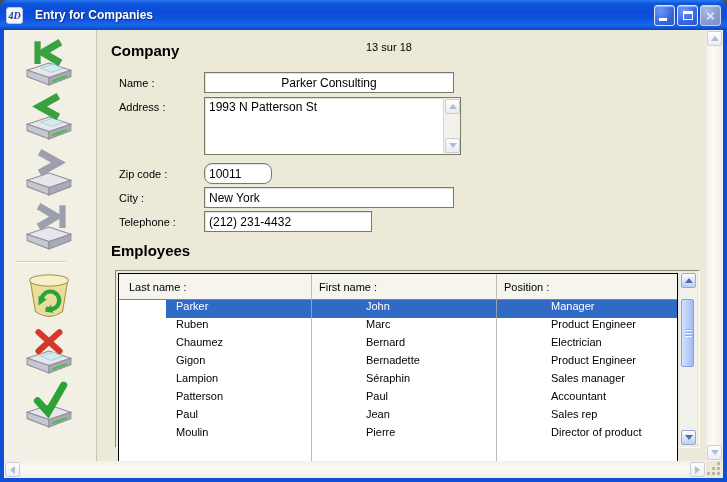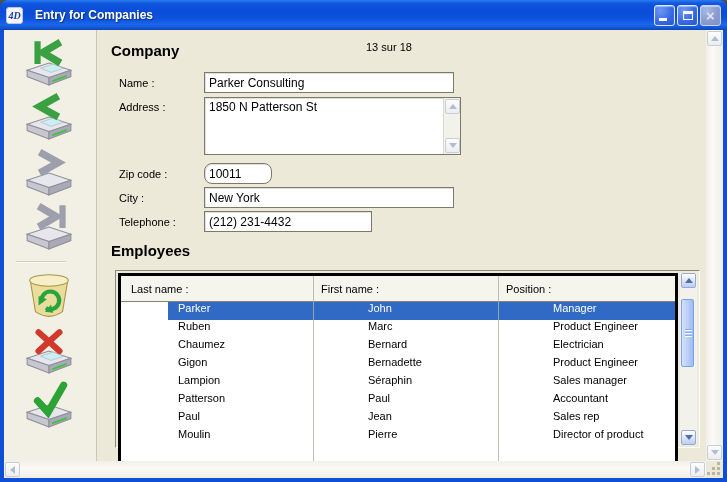--- a/index.html
+++ b/index.html
@@ -62,21 +62,21 @@
     background:linear-gradient(90deg,#d3e1fc,#b9cef8 55%,#9fbbf2);}
   .sb-thumb::after{content:"";position:absolute;left:3px;top:50%;margin-top:-4px;width:7px;height:8px;
     background:repeating-linear-gradient(180deg,#8badec 0 1px,rgba(255,255,255,.9) 1px 2px,transparent 2px 3px);}
 
   .addr-scroll{position:absolute;right:0;top:0;width:17px;height:100%;background:#f2f1ea;border-left:1px solid #dddacd;}
   .addr-scroll .sb-btn{left:1px;}
 
   
   .table-frame{position:absolute;left:17px;top:240px;width:585px;height:178px;background:#edebdd;
     border:1px solid;border-color:#8a887b #fdfdf8 #fdfdf8 #8a887b;}
-  .table-content{position:absolute;left:2px;top:2px;width:560px;height:195px;border:3px solid #000000;
+  .table-content{position:absolute;left:2px;top:2px;width:560px;height:195px;border:1px solid #000000;
     background:#fff;overflow:hidden;}
   .thead{display:flex;height:26px;background:#f5f4ed;border-bottom:1px solid #85836f;
     font-size:11px;color:#000;align-items:center;}
   .trow{display:flex;height:18px;font-size:11px;color:#000;align-items:flex-start;margin-left:47px;}
   .trow.selected{background:var(--selection,#316ac5);color:#fff;}
   .c0{width:192px;padding-left:10px;overflow:hidden;white-space:nowrap;}
   .c1{width:185px;padding-left:8px;overflow:hidden;white-space:nowrap;}
   .c2{flex:1;padding-left:8px;overflow:hidden;white-space:nowrap;}
   .colline{position:absolute;top:0;bottom:0;width:1px;background:#b0afa2;opacity:.8;}
   .table-vscroll{position:absolute;right:2px;top:2px;width:17px;height:172px;background:#f2f1ec;}
@@ -180,25 +180,25 @@
           <path d="M13 20 L23 31 L38 5" fill="none" stroke="#2ca335" stroke-width="7" stroke-linecap="round"></path>
         </svg>
       </div>
     </div>
 
     <div class="main">
       <div class="section-title" style="left:13px;top:12px">Company</div>
       <div class="record-counter">13 sur 18</div>
 
       <div class="f-label" style="top:47px">Name :</div>
-      <input class="f-input" style="top: 42px; width: 250px;" value="Parker Consulting">
+      <input class="f-input" style="top: 42px; width: 250px; text-align: center;" value="Parker Consulting">
 
       <div class="f-label" style="top:71px">Address :</div>
       <div class="address-box">
-        <div class="address-text">1850 N Patterson St</div>
+        <div class="address-text">1993 N Patterson St</div>
         <div class="addr-scroll">
           <div class="sb-btn pale" style="top:1px">
             <div class="tri pale up"></div>
           </div>
           <div class="sb-btn pale" style="bottom:1px">
             <div class="tri pale down"></div>
           </div>
         </div>
       </div>
 

